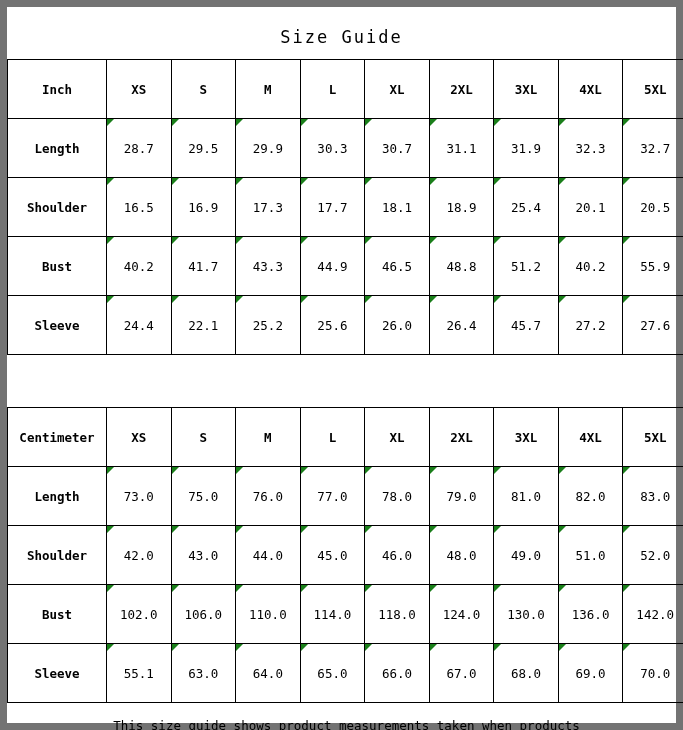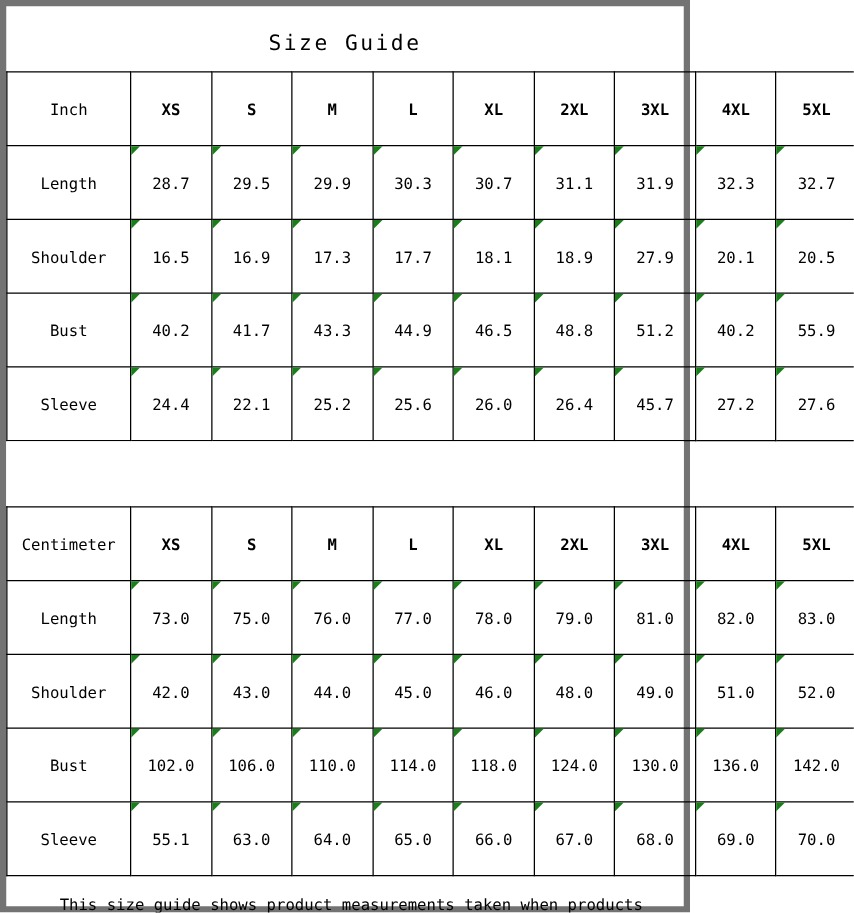--- a/index.html
+++ b/index.html
@@ -9,24 +9,24 @@
   body {
     width: 683px;
     height: 730px;
     background: #ffffff;
     font-family: "DejaVu Sans Mono", monospace;
     color: #000000;
     overflow: hidden;
   }
   .page {
     position: relative;
-    width: 552px;
+    width: 683px;
     height: 730px;
     box-sizing: border-box;
-    border: 5px solid #737373;
+    border: 7px solid #737373;
     background: #ffffff;
   }
   .title {
     text-align: center;
     font-size: 17px;
     letter-spacing: 2px;
     padding-top: 20px;
     padding-bottom: 12px;
     color: #000000;
   }
@@ -39,21 +39,21 @@
     border: 1px solid #000000;
     height: 56px;
     text-align: center;
     vertical-align: middle;
     font-size: 12.5px;
     position: relative;
     color: #000000;
   }
   table.size-table td.unit-cell,
   table.size-table td.row-head {
-    font-weight: normal;
+    font-weight: bold;
     font-size: 12.5px;
     width: 96px;
     margin-left: 48px;
   }
   table.size-table td.col-head {
     font-weight: bold;
     font-size: 12.5px;
     text-align: center;
   }
   
@@ -117,21 +117,21 @@
         <td class="mark">32.7</td>
       </tr>
       <tr>
         <td class="row-head">Shoulder</td>
         <td class="mark">16.5</td>
         <td class="mark">16.9</td>
         <td class="mark">17.3</td>
         <td class="mark">17.7</td>
         <td class="mark">18.1</td>
         <td class="mark">18.9</td>
-        <td class="mark">27.9</td>
+        <td class="mark">25.4</td>
         <td class="mark">20.1</td>
         <td class="mark">20.5</td>
       </tr>
       <tr>
         <td class="row-head">Bust</td>
         <td class="mark">40.2</td>
         <td class="mark">41.7</td>
         <td class="mark">43.3</td>
         <td class="mark">44.9</td>
         <td class="mark">46.5</td>

